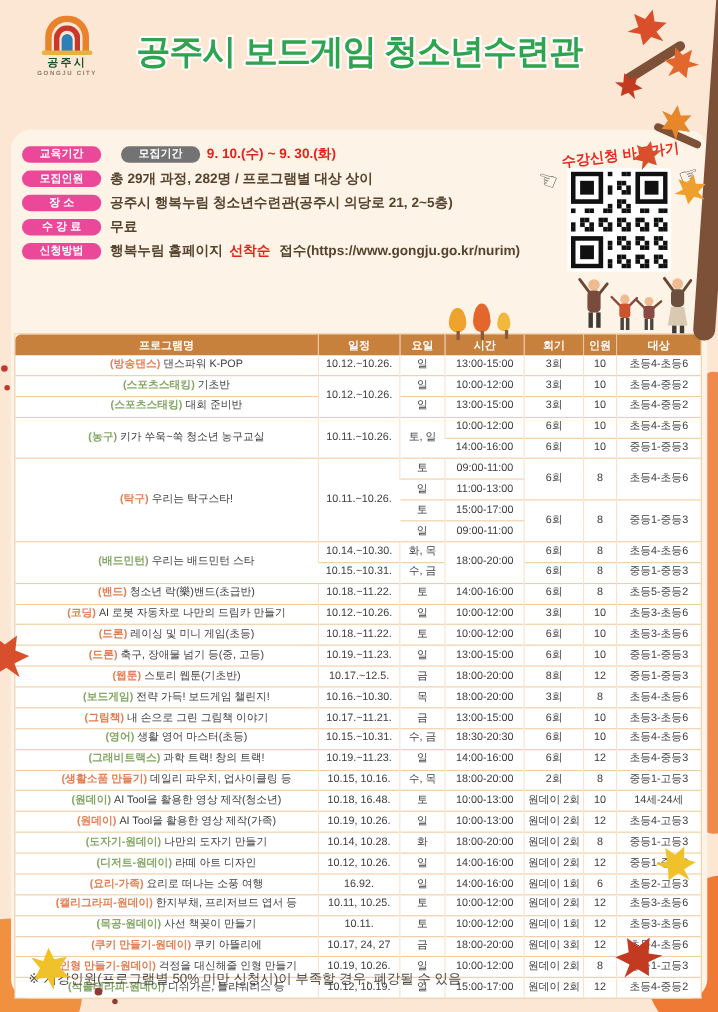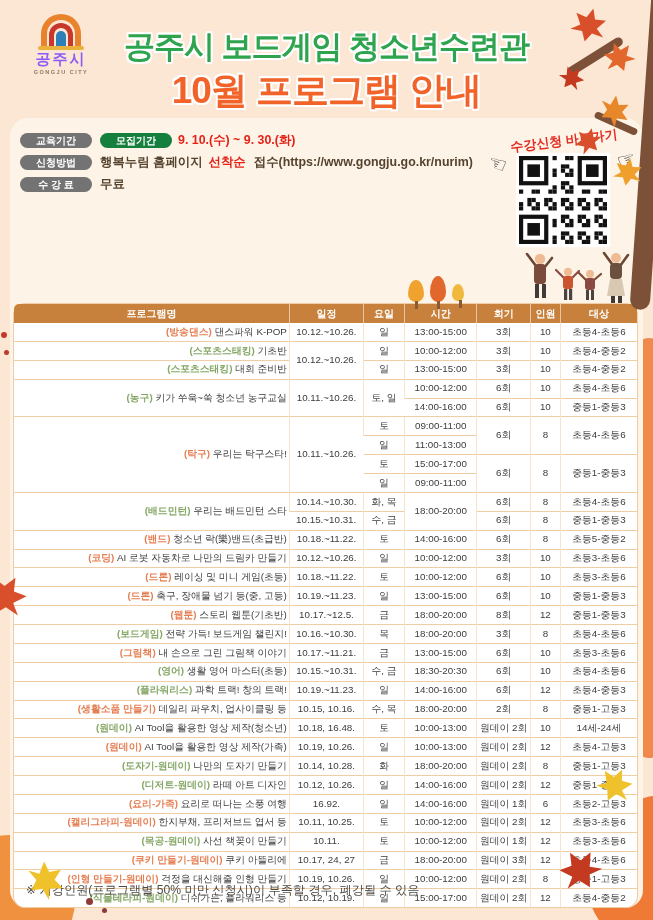--- a/index.html
+++ b/index.html
@@ -7,66 +7,66 @@
   #stage{position:relative;width:653px;height:920px;background:#fbe7d3;overflow:hidden;}
 
   
   .banner{position:absolute;left:0;top:0;width:653px;height:120px;}
   .logo{position:absolute;left:26px;top:14px;width:70px;text-align:center;}
   .logo-arch{position:relative;width:40px;height:34px;margin:0 auto 2px auto;}
   .logo-arch .a1{position:absolute;left:0;top:0;width:40px;height:34px;border:6px solid #e8822c;border-bottom:none;border-radius:20px 20px 0 0;box-sizing:border-box;}
   .logo-arch .a2{position:absolute;left:8px;top:9px;width:24px;height:25px;border:5px solid #c8372a;border-bottom:none;border-radius:12px 12px 0 0;box-sizing:border-box;}
   .logo-arch .a3{position:absolute;left:15px;top:17px;width:10px;height:17px;background:#2d7fb8;border-radius:5px 5px 0 0;}
   .logo-arch .a4{position:absolute;left:-3px;bottom:-2px;width:46px;height:4px;background:#e8b23c;border-radius:2px;}
-  .logo-name{font-size:15px;font-weight:bold;color:#8b5cf6;letter-spacing:2px;}
+  .logo-name{font-size:10px;font-weight:bold;color:#14532d;letter-spacing:2px;}
   .logo-sub{font-size:5.5px;color:#8a7a62;letter-spacing:1.5px;font-weight:bold;}
   .title1{position:absolute;left:70px;right:70px;top:26px;text-align:center;font-size:31px;font-weight:900;color:#2ea44e;letter-spacing:-1px;
     text-shadow:2px 0 #fff,-2px 0 #fff,0 2px #fff,0 -2px #fff,1.6px 1.6px #fff,-1.6px 1.6px #fff,1.6px -1.6px #fff,-1.6px -1.6px #fff;}
   .title2{position:absolute;left:70px;right:70px;top:66px;text-align:center;font-size:37px;font-weight:900;color:#f2632a;letter-spacing:-1px;
     text-shadow:2px 0 #fff,-2px 0 #fff,0 2px #fff,0 -2px #fff,1.6px 1.6px #fff,-1.6px 1.6px #fff,1.6px -1.6px #fff,-1.6px -1.6px #fff;}
 
   
   .panel{position:absolute;left:10px;top:118px;width:633px;height:790px;background:#fdf3e7;border-radius:18px;z-index:2;}
 
   
   .info{position:absolute;left:10px;top:14px;width:486px;}
   .info-row{display:flex;align-items:center;height:16px;margin-bottom:6.2px;white-space:nowrap;}
   .bdg{display:inline-block;min-width:58px;padding:0 7px;height:15px;line-height:15px;border-radius:9px;color:#fff;font-size:10px;font-weight:bold;text-align:center;flex:0 0 auto;}
-  .bdg.o{background:#737373;}
+  .bdg.o{background:#ec4899;}
   .bdg.g{background:#91a84e;}
-  .bdg.r{background:#15803d;margin-left:8px;}
+  .bdg.r{background:#737373;margin-left:18px;}
   .iv{font-size:12.4px;font-weight:bold;color:#55432e;margin-left:8px;}
   .iv.red{color:#e42318;margin-left:6px;}
 
   
   .qrblock{position:absolute;left:478px;top:8px;width:150px;height:120px;z-index:3;}
   .qr-cta{position:absolute;left:6px;top:6px;width:140px;text-align:center;font-size:13px;font-weight:900;color:#e42d22;transform:rotate(-7deg);}
   .hand{position:absolute;font-size:21px;color:#4c4c4c;font-family:"DejaVu Sans",sans-serif;}
   .hand.l{left:0px;top:26px;transform:rotate(18deg);}
   .hand.r{right:2px;top:22px;transform:rotate(-18deg) scaleX(-1);}
   .qrsvg{position:absolute;left:31px;top:30px;background:#fff;box-shadow:0 0 0 3px #fff;}
 
   
   .family{position:absolute;left:512px;top:128px;z-index:1;}
   .tree{position:absolute;width:16px;height:22px;border-radius:50% 50% 45% 45%/62% 62% 38% 38%;z-index:1;}
   .tree:after{content:"";position:absolute;left:6.5px;bottom:-7px;width:3px;height:8px;background:#8a5a33;}
   .tree.t1{left:398px;top:162px;background:#efa22e;}
   .tree.t2{left:420px;top:158px;background:#e2672c;height:26px;}
   .tree.t3{left:442px;top:166px;background:#f0b83c;width:12px;height:17px;}
 
   
-  .ptable{position:absolute;left:4px;top:186px;width:623px;border-collapse:collapse;table-layout:fixed;background:#fff;border-radius:11px;}
+  .ptable{position:absolute;left:4px;top:186px;width:623px;border-collapse:collapse;table-layout:fixed;background:#fff;}
   .ptable th{background:#c8813c;color:#fff;font-size:10px;font-weight:bold;height:19px;padding:0;border-left:1px solid rgba(255,255,255,.55);}
   .ptable th:first-child{border-left:none;border-top-left-radius:5px;}
   .ptable th:last-child{border-top-right-radius:5px;}
   .ptable td{font-size:9.8px;color:#3c3c3c;text-align:center;padding:1.2px 2px;line-height:1.28;height:15.5px;
     border-top:1px solid #f0cda4;border-left:1px solid #f6e3cb;white-space:nowrap;overflow:hidden;}
   .ptable td:first-child{border-left:none;}
   .ptable tbody tr:first-child td{border-top:none;}
-  .ptable td.c0{text-align:right;padding-left:20px;}
+  .ptable td.c0{text-align:center;padding-left:20px;}
   .ptable td .pre{font-weight:bold;}
   .ptable td .pre.o{color:#e57e52;}
   .ptable td .pre.g{color:#85a765;}
   .ptable{box-shadow:0 0 0 1px #f0cda4;}
 
   
   .note{position:absolute;left:16px;top:764px;font-size:12.2px;color:#4c4a42;}
 
   
   .leaf{position:absolute;clip-path:polygon(50% 0,63% 30%,95% 25%,75% 55%,100% 75%,65% 72%,50% 100%,35% 72%,0 75%,25% 55%,5% 25%,37% 30%);z-index:4;}
@@ -87,21 +87,20 @@
       <div class="logo-arch">
         <div class="a1"></div>
           <div class="a2"></div>
           <div class="a3"></div>
           <div class="a4"></div>
       </div>
       <div class="logo-name">공주시</div>
       <div class="logo-sub">GONGJU CITY</div>
     </div>
     <div class="title1">공주시 보드게임 청소년수련관</div>
-    <div class="title2">10월 프로그램 안내</div>
   </div>
 
   <div class="trunk"></div>
   <div class="branch"></div>
   <div class="branch2"></div>
   <div class="leaf" style="left:572px;top:8px;width:34px;height:34px;background:#d94f2b;transform:rotate(15deg);"></div>
   <div class="leaf" style="left:604px;top:42px;width:30px;height:30px;background:#e2672c;transform:rotate(-20deg);"></div>
   <div class="leaf" style="left:560px;top:66px;width:24px;height:24px;background:#c43a20;transform:rotate(40deg);"></div>
   <div class="leaf" style="left:600px;top:96px;width:30px;height:30px;background:#e8862a;transform:rotate(65deg);"></div>
   <div class="leaf" style="left:575px;top:128px;width:26px;height:26px;background:#d94f2b;transform:rotate(-45deg);"></div>
@@ -122,28 +121,36 @@
 
   <div class="panel">
 
     <div class="info">
         <div class="info-row">
           <span class="bdg o">교육기간</span>
           <span class="bdg r">모집기간</span>
           <span class="iv red">9. 10.(수) ~ 9. 30.(화)</span>
         </div>
         <div class="info-row">
+          <span class="bdg o">모집인원</span>
+          <span class="iv">총 29개 과정, 282명 / 프로그램별 대상 상이</span>
+        </div>
+        <div class="info-row">
+          <span class="bdg o">장  소</span>
+          <span class="iv">공주시 행복누림 청소년수련관(공주시 의당로 21, 2~5층)</span>
+        </div>
+        <div class="info-row">
+          <span class="bdg o">수 강 료</span>
+          <span class="iv">무료</span>
+        </div>
+        <div class="info-row">
           <span class="bdg o">신청방법</span>
           <span class="iv">행복누림 홈페이지 </span>
           <span class="iv red">선착순</span>
           <span class="iv"> 접수(https://www.gongju.go.kr/nurim)</span>
-        </div>
-        <div class="info-row">
-          <span class="bdg o">수 강 료</span>
-          <span class="iv">무료</span>
         </div>
       </div>
 
     <div class="qrblock">
       <div class="qr-cta">수강신청 바로가기</div>
       <div class="hand l">☜</div>
       <div class="hand r">☜</div>
       <svg class="qrsvg" width="88" height="88">
           <rect x="0" y="0" width="88" height="88" fill="#ffffff"></rect>
           <rect x="33.523809523809526" y="0" width="4.190476190476191" height="4.190476190476191" fill="#111111"></rect>
@@ -464,21 +471,21 @@
           <tr>
             <td class="c0"><span class="pre g">(영어)</span><span> 생활 영어 마스터(초등)</span></td>
             <td class="c1">10.15.~10.31.</td>
             <td class="c2">수, 금</td>
             <td class="c3">18:30-20:30</td>
             <td class="c4">6회</td>
             <td class="c5">10</td>
             <td class="c6">초등4-초등6</td>
           </tr>
           <tr>
-            <td class="c0"><span class="pre g">(플라워리스)</span><span> 과학 트랙! 창의 트랙!</span></td>
+            <td class="c0"><span class="pre g">(그래비트랙스)</span><span> 과학 트랙! 창의 트랙!</span></td>
             <td class="c1">10.19.~11.23.</td>
             <td class="c2">일</td>
             <td class="c3">14:00-16:00</td>
             <td class="c4">6회</td>
             <td class="c5">12</td>
             <td class="c6">초등4-중등3</td>
           </tr>
           <tr>
             <td class="c0"><span class="pre o">(생활소품 만들기)</span><span> 데일리 파우치, 업사이클링 등</span></td>
             <td class="c1">10.15, 10.16.</td>

